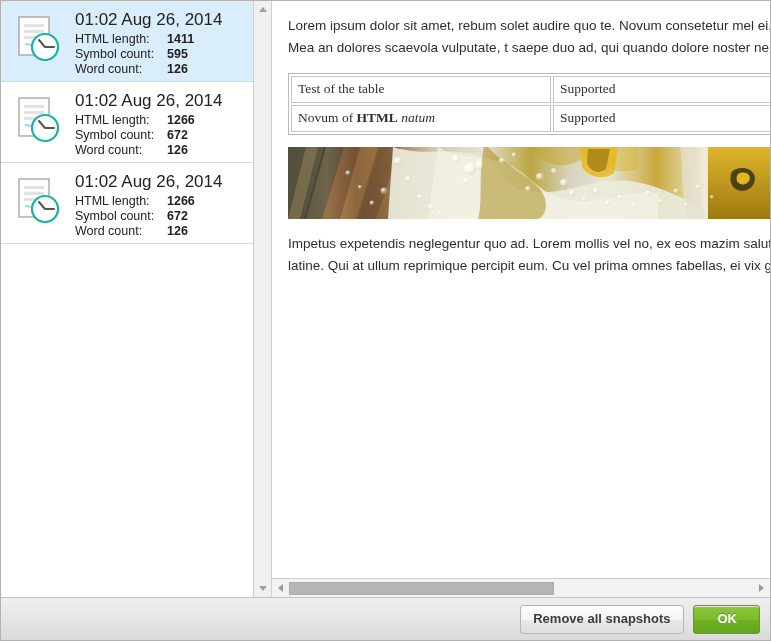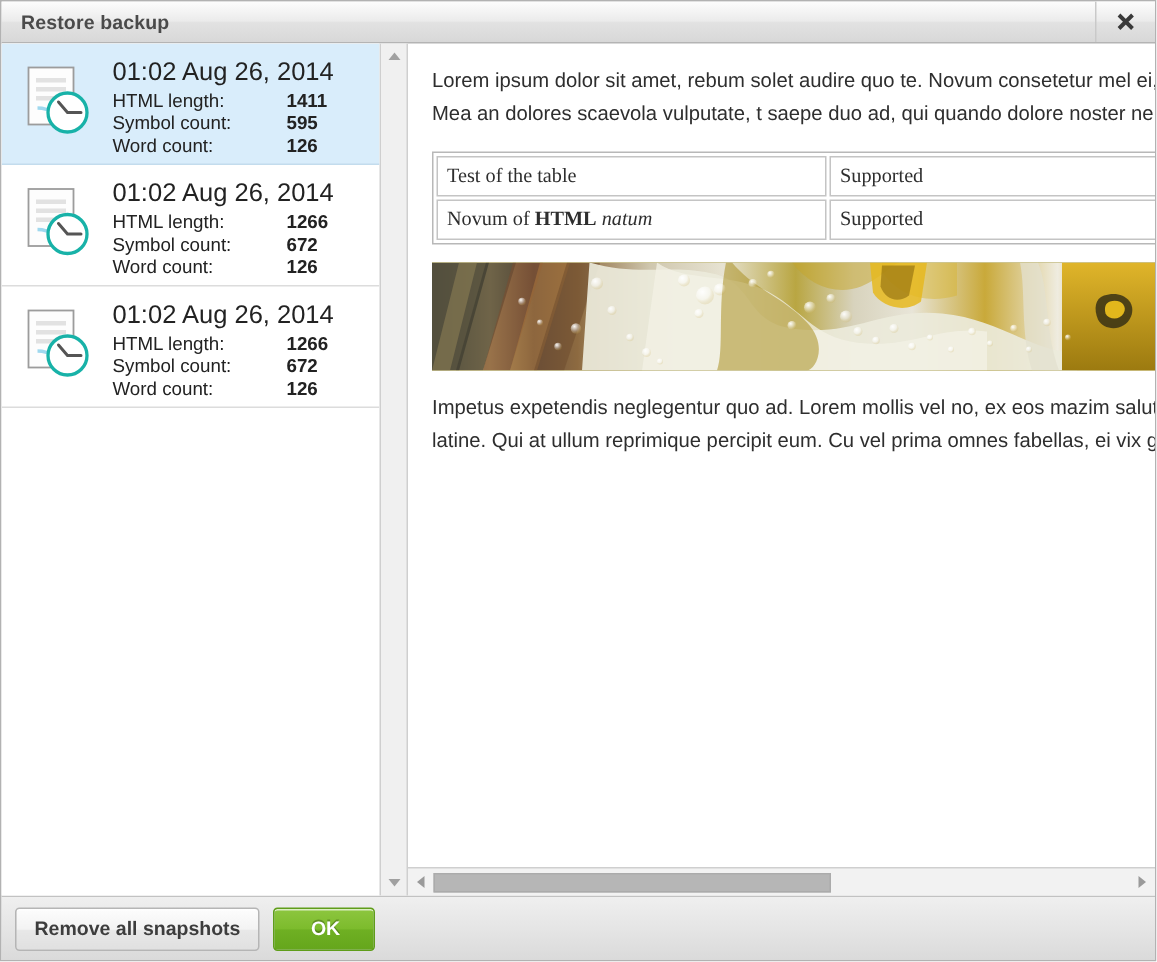--- a/index.html
+++ b/index.html
@@ -110,21 +110,20 @@
     line-height: 20px;
     margin-bottom: 2px;
     white-space: nowrap;
   }
   .stat-row {
     display: flex;
     font-size: 12.5px;
     line-height: 15px;
     color: #222222;
     white-space: nowrap;
-    gap: 24px;
   }
   .stat-label { width: 92px; flex: 0 0 92px; }
   .stat-value { font-weight: bold; }
 
   
   .list-vscroll {
     flex: 0 0 17px;
     width: 17px;
     background: #f0f0f0;
     border-right: 1px solid #cfcfcf;
@@ -261,21 +260,21 @@
   }
 
   
   .footer {
     flex: 0 0 43px;
     height: 43px;
     background: linear-gradient(to bottom, #efefef 0%, #e4e4e4 55%, #dadada 100%);
     border-top: 1px solid #c2c2c2;
     display: flex;
     align-items: center;
-    justify-content: flex-start;
+    justify-content: flex-end;
     padding-right: 10px;
     box-sizing: border-box;
   }
   .btn {
     font-family: "Liberation Sans", sans-serif;
     font-size: 13px;
     font-weight: bold;
     color: #3d3d3d;
     background: linear-gradient(to bottom, #fdfdfd 0%, #f3f3f3 50%, #e8e8e8 51%, #e0e0e0 100%);
     border: 1px solid #b5b5b5;
@@ -293,30 +292,20 @@
     text-shadow: 0 -1px 0 rgba(0,0,0,0.25);
     padding-left: 24px;
     padding-right: 22px;
   }
 </style>
 </head>
 <body>
 
 <div class="dialog">
 
-  <div class="titlebar">
-    <div class="titlebar-title">Restore backup</div>
-    <div class="titlebar-close">
-      <span>
-        <svg width="13" height="13" viewBox="0 0 13 13">
-          <path d="M2 2 L11 11 M11 2 L2 11" stroke="#3a3a3a" stroke-width="2.6" stroke-linecap="butt" fill="none"></path>
-        </svg>
-      </span>
-    </div>
-  </div>
 
   <div class="dialog-body">
 
     <div class="snapshot-list">
 
       <div class="snapshot-item selected">
         <div class="snapshot-icon">
           <svg width="52" height="52" viewBox="0 0 52 52">
             <rect x="4" y="4" width="30" height="38" fill="#fdfdfd" stroke="#9c9c9c" stroke-width="1.2"></rect>
             <rect x="9" y="11" width="20" height="3" fill="#e2e2e2"></rect>

